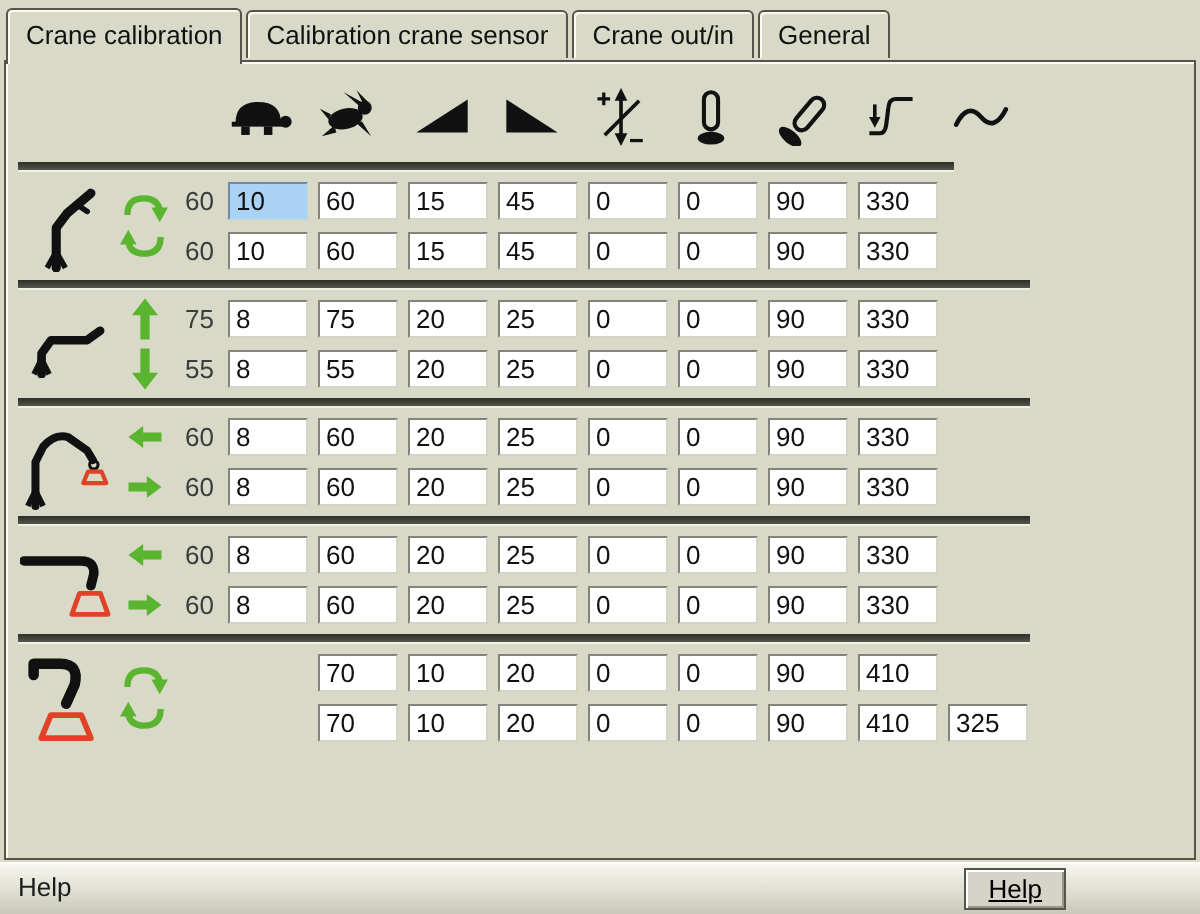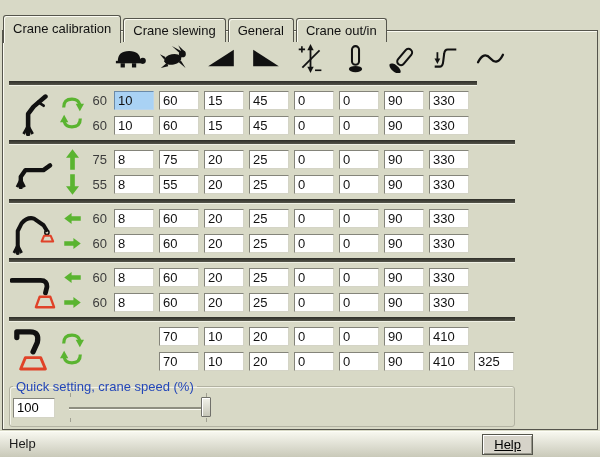--- a/index.html
+++ b/index.html
@@ -5,21 +5,21 @@
   html,body { margin:0; padding:0; }
   body { font-family:"Liberation Sans", sans-serif; }
   #screen {
     position:relative; width:600px; height:457px;
     background:#d8d9c6; overflow:hidden;
     font-size:13px; color:#111;
   }
 
   
   .tabbar { position:absolute; top:3px; left:3px; right:0; height:28px;
-            display:flex; align-items:flex-end; z-index:3;margin-top:11px; }
+            display:flex; align-items:center; z-index:3; }
   .tab {
     height:23px; line-height:23px; padding:0 9px; margin-right:2px;
     background:#d8d9c6; border:1px solid #55554c; border-bottom:none;
     border-radius:3px 3px 0 0; box-shadow:inset 1px 1px 0 #fbfbf2;
     cursor:default; white-space:nowrap;
   }
   .tab.active { height:27px; line-height:26px; position:relative; z-index:4;
                 margin-bottom:-1px; }
 
   
@@ -98,23 +98,23 @@
 
   svg { display:block; }
 </style>
 </head>
 <body>
 
 <div id="screen">
 
   <div class="tabbar">
     <div class="tab active">Crane calibration</div>
-    <div class="tab">Crane slewing</div>
+    <div class="tab">Calibration crane sensor</div>
+    <div class="tab">Crane out/in</div>
     <div class="tab">General</div>
-    <div class="tab">Crane out/in</div>
   </div>
 
   <div class="panel">
 
     <div class="icon-header">
       <span class="icon-cell">
         <svg viewBox="0 0 36 26" width="34" height="25">
           <path d="M4 16 Q4 5 16 5 Q28 5 28 16 Z" fill="#111"></path>
           <rect x="2" y="15.5" width="28" height="2.6" fill="#111"></rect>
           <circle cx="30.5" cy="15.5" r="3.2" fill="#111"></circle>
@@ -393,34 +393,20 @@
             <input class="field" value="20" style="">
             <input class="field" value="0" style="">
             <input class="field" value="0" style="">
             <input class="field" value="90" style="">
             <input class="field" value="410" style="">
             <input class="field" value="325" style="">
           </div>
         </div>
     </div>
 
-    <fieldset class="quick">
-      <legend>Quick setting, crane speed (%)</legend>
-      <div class="qrow">
-        <input class="qinput" value="100" style="">
-        <div class="slider">
-          <div class="tick tl"></div>
-          <div class="tick tr"></div>
-          <div class="tick bl"></div>
-          <div class="tick br"></div>
-          <div class="track"></div>
-          <div class="thumb"></div>
-        </div>
-      </div>
-    </fieldset>
 
   </div>
 
   <div class="statusbar">
     <span class="status-text">Help</span>
     <button class="btn help">Help</button>
   </div>
 
 </div>
 

